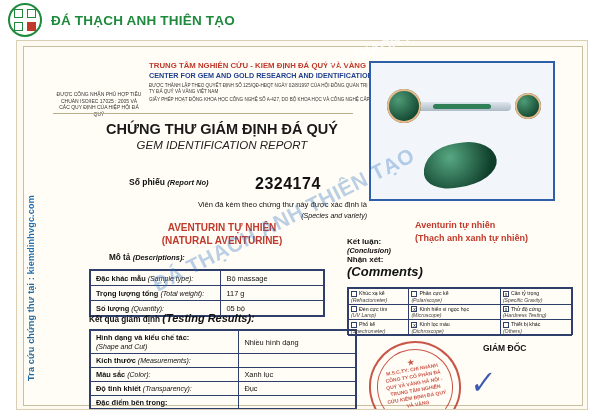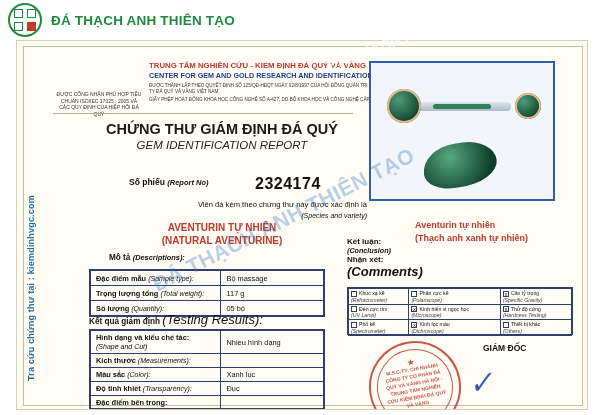--- a/index.html
+++ b/index.html
@@ -163,26 +163,26 @@
   table.grid td { border: 1px solid #2f3f6b; padding: 2px 5px; font-size: 7.4px; color: #111; }
   td.lbl { width: 56%; font-weight: bold; }
   td.lbl .it { font-style: italic; font-weight: normal; font-size: 7px; }
 
   .desc-head {
     position: absolute; left: 72px; top: 212px; font-size: 8.2px; font-weight: bold; color: #111; padding-left: 20px;
   }
   .desc-head .it { font-style: italic; font-weight: bold; font-size: 7.4px; }
 
   #desc-table { left: 72px; top: 228px; width: 236px; height: 48px; }
-  #res-table { left: 72px; top: 288px; width: 236px; height: 80px; }
+  #res-table { left: 72px; top: 288px; width: 268px; height: 80px; }
 
   .res-head {
     position: absolute; left: 72px; top: 271px; font-size: 8.2px; font-weight: bold; color: #111;
   }
-  .res-head .it { font-style: italic; font-weight: normal; font-size: 13px; }
+  .res-head .it { font-style: italic; font-weight: bold; font-size: 11px; }
 
   
   .instr-head {
     position: absolute; left: 330px; top: 232px; font-size: 8px; font-weight: bold; color: #111;
   }
   .instr-head .it { font-style: italic; font-weight: bold; font-size: 7px; }
   #instr-table { position: absolute; left: 330px; top: 246px; width: 226px; height: 48px;
     border: 1px solid #2f3f6b; }
   table.instr { border-collapse: collapse; width: 100%; height: 100%; }
   table.instr td { border: 1px solid #2f3f6b; padding: 1px 2px; font-size: 5.2px; color: #111; line-height: 6px; }
@@ -307,21 +307,21 @@
   </div>
 
   <div class="desc-head">
     <span>Mô tả</span> <span class="it">(Descriptions):</span>
   </div>
   <div class="tbl" id="desc-table">
     <table class="grid">
       <tbody>
           <tr>
         <td class="lbl">
-          <span>Đặc điểm mẫu</span>
+          <span>Đặc khác mẫu</span>
           <span class="it">(Sample type):</span>
         </td>
         <td>Bộ massage</td>
       </tr>
       <tr>
         <td class="lbl">
           <span>Trọng lượng tổng</span>
           <span class="it">(Total weight):</span>
         </td>
         <td>117 g</td>

